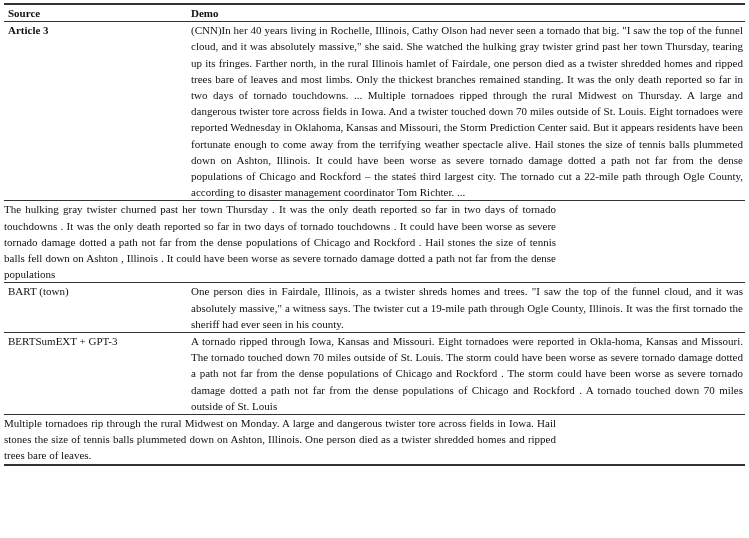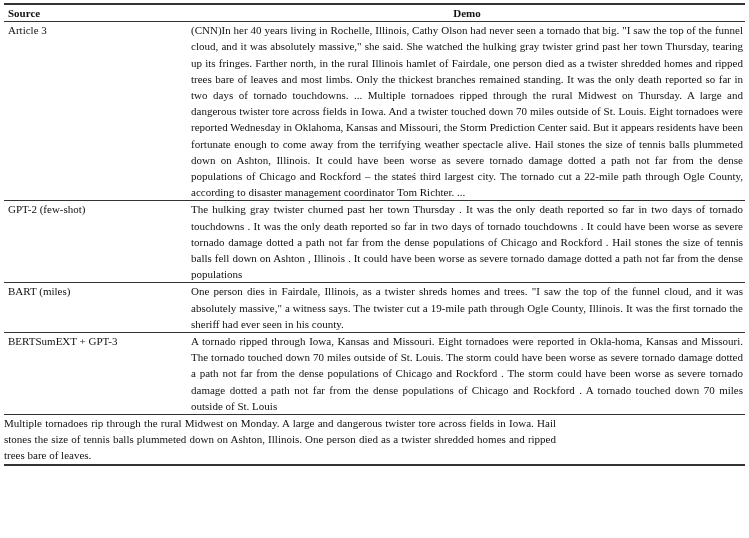--- a/index.html
+++ b/index.html
@@ -9,47 +9,46 @@
     font-family: "Liberation Serif", serif; font-size: 11px; line-height: 16.2px;
     color: #111;
   }
   .rule-top { border-top: 2px solid #333; }
   .rule { border-top: 1px solid #333; }
   .rule-bot { border-top: 2px solid #333; }
   .row { display: flex; }
   .c1 { width: 183px; padding-left: 4px; flex: none; }
   .c2 { width: 552px; text-align: justify; flex: none; }
   .hdr { font-weight: bold; }
-  .bold { font-weight: normal; }
+  .bold { font-weight: bold; }
 </style>
 </head>
 <body>
 
 <div class="tbl">
   <div class="rule-top"></div>
   <div class="row hdr">
     <div class="c1">Source</div>
-    <div class="c2" style="text-align:center">Demo</div>
+    <div class="c2" style="text-align:left">Demo</div>
   </div>
   <div class="rule"></div>
 
   <div class="row">
     <div class="c1 bold">Article 3</div>
     <div class="c2">(CNN)In her 40 years living in Rochelle, Illinois, Cathy Olson had never seen a tornado that big. "I saw the top of the funnel cloud, and it was absolutely massive," she said. She watched the hulking gray twister grind past her town Thursday, tearing up its fringes. Farther north, in the rural Illinois hamlet of Fairdale, one person died as a twister shredded homes and ripped trees bare of leaves and most limbs. Only the thickest branches remained standing. It was the only death reported so far in two days of tornado touchdowns. ... Multiple tornadoes ripped through the rural Midwest on Thursday. A large and dangerous twister tore across fields in Iowa. And a twister touched down 70 miles outside of St. Louis. Eight tornadoes were reported Wednesday in Oklahoma, Kansas and Missouri, the Storm Prediction Center said. But it appears residents have been fortunate enough to come away from the terrifying weather spectacle alive. Hail stones the size of tennis balls plummeted down on Ashton, Illinois. It could have been worse as severe tornado damage dotted a path not far from the dense populations of Chicago and Rockford – the stateś third largest city. The tornado cut a 22-mile path through Ogle County, according to disaster management coordinator Tom Richter. ...</div>
   </div>
   <div class="rule"></div>
 
   <div class="row">
-    <div class="c1">GPT-2 (few-shot)</div>
     <div class="c2">The hulking gray twister churned past her town Thursday . It was the only death reported so far in two days of tornado touchdowns . It was the only death reported so far in two days of tornado touchdowns . It could have been worse as severe tornado damage dotted a path not far from the dense populations of Chicago and Rockford . Hail stones the size of tennis balls fell down on Ashton , Illinois . It could have been worse as severe tornado damage dotted a path not far from the dense populations</div>
   </div>
   <div class="rule"></div>
 
   <div class="row">
-    <div class="c1">BART (miles)</div>
+    <div class="c1">BART (town)</div>
     <div class="c2">One person dies in Fairdale, Illinois, as a twister shreds homes and trees. "I saw the top of the funnel cloud, and it was absolutely massive," a witness says. The twister cut a 19-mile path through Ogle County, Illinois. It was the first tornado the sheriff had ever seen in his county.</div>
   </div>
   <div class="rule"></div>
 
   <div class="row">
     <div class="c1">BERTSumEXT + GPT-3</div>
     <div class="c2">A tornado ripped through Iowa, Kansas and Missouri. Eight tornadoes were reported in Okla-homa, Kansas and Missouri. The tornado touched down 70 miles outside of St. Louis. The storm could have been worse as severe tornado damage dotted a path not far from the dense populations of Chicago and Rockford . The storm could have been worse as severe tornado damage dotted a path not far from the dense populations of Chicago and Rockford . A tornado touched down 70 miles outside of St. Louis</div>
   </div>
   <div class="rule"></div>
 

